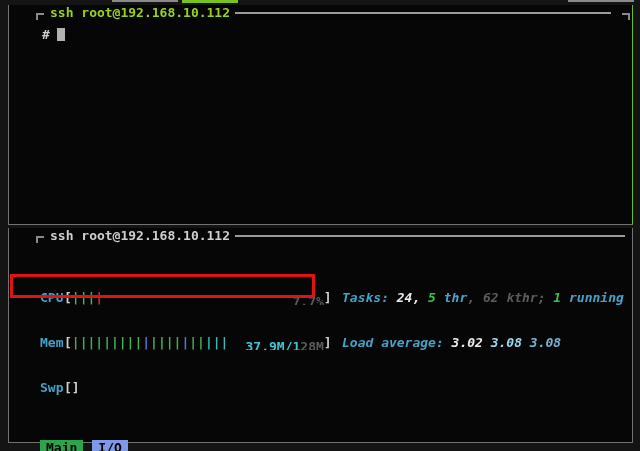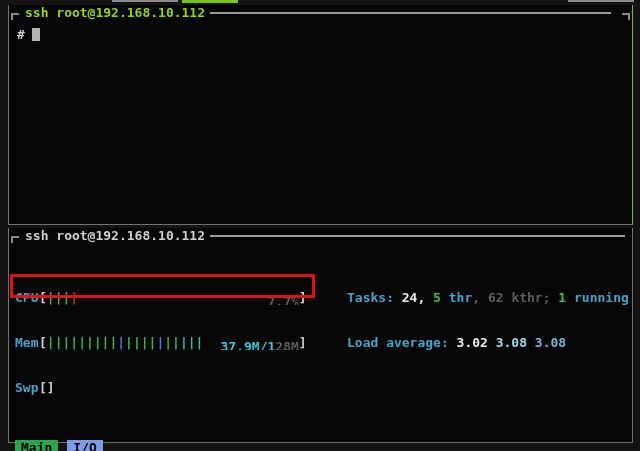--- a/index.html
+++ b/index.html
@@ -7,53 +7,53 @@
     position:relative;width:640px;height:451px;background:#141414;overflow:hidden;
     font-family:"DejaVu Sans Mono",monospace;font-size:13px;line-height:15px;font-weight:700;
     color:#d6d6d6;
   }
   
   .sliver{position:absolute;top:0;height:2px;}
   .sliver.grey{background:#8a8a8a;}
   .sliver.green{background:#79c41c;height:3px;}
 
   
-  .pane{position:absolute;left:8px;width:625px;background:#060606;border:1px solid #737373;border-top:none;box-sizing:border-box;}
+  .pane{position:absolute;left:8px;width:625px;background:#060606;border:1px solid #737373;border-top:none;box-sizing:border-box;padding-left:25px;}
   .pane-top{top:5px;height:220px;border-right-color:#6dbd2a;}
   .pane-bottom{top:228px;height:215px;}
 
   .title-row{display:flex;align-items:center;height:15px;padding:0 2px;white-space:pre;}
   .corner{width:8px;height:7px;box-sizing:border-box;margin-top:7px;flex:none;}
   .corner.tl{border-left:2px solid #8a8a8a;border-top:2px solid #8a8a8a;margin-right:6px;}
   .corner.tr{border-right:2px solid #8a8a8a;border-top:2px solid #8a8a8a;margin-left:6px;}
   .title-green{color:#96d41e;}
   .title-grey{color:#cfcfcf;}
   .title-line{flex:1;height:2px;background:#9a9a9a;margin:0 5px;}
   .scroll-label{color:#96d41e;}
 
   
   .prompt-line{padding:7px 0 0 8px;display:flex;align-items:center;}
   .prompt{color:#cfcfcf;}
   .cursor{display:inline-block;width:8px;height:13px;background:#b2b2b2;margin-left:7px;}
 
   
-  .meters-wrap{display:flex;margin:17px 0 0 6px;white-space:pre;gap:30px;}
+  .meters-wrap{display:flex;margin:17px 0 0 6px;white-space:pre;}
   .meters-left{width:296px;flex:none;}
   .meter-row{display:flex;height:15px;}
   .mlabel{color:#46a2c8;width:24px;flex:none;}
   .brk{color:#cfcfcf;flex:none;}
   .bar{position:relative;width:252px;flex:none;overflow:hidden;}
   .bartext{position:absolute;right:0;top:4px;}
   .bseg-g{color:#3cb354;}
   .bseg-b{color:#5374dc;}
   .bseg-c{color:#39b7b0;}
   .bseg-r{color:#cc3434;}
   .dimtxt{color:#5c5c5c;}
   .cyantxt{color:#3fc6d0;}
-  .meters-right{padding-left:6px;}
+  .meters-right{padding-left:6px;font-style:italic;}
   .info-row{height:15px;white-space:pre;}
   .lbl{color:#46a2c8;}
   .wht{color:#ececec;}
   .grn{color:#3bc24b;}
   .ldv2{color:#9fd7ee;}
   .ldv3{color:#77b4d4;}
   .upt{color:#aadcf0;}
 
   
   .tabs-row{margin:15px 0 0 6px;height:15px;display:flex;}

